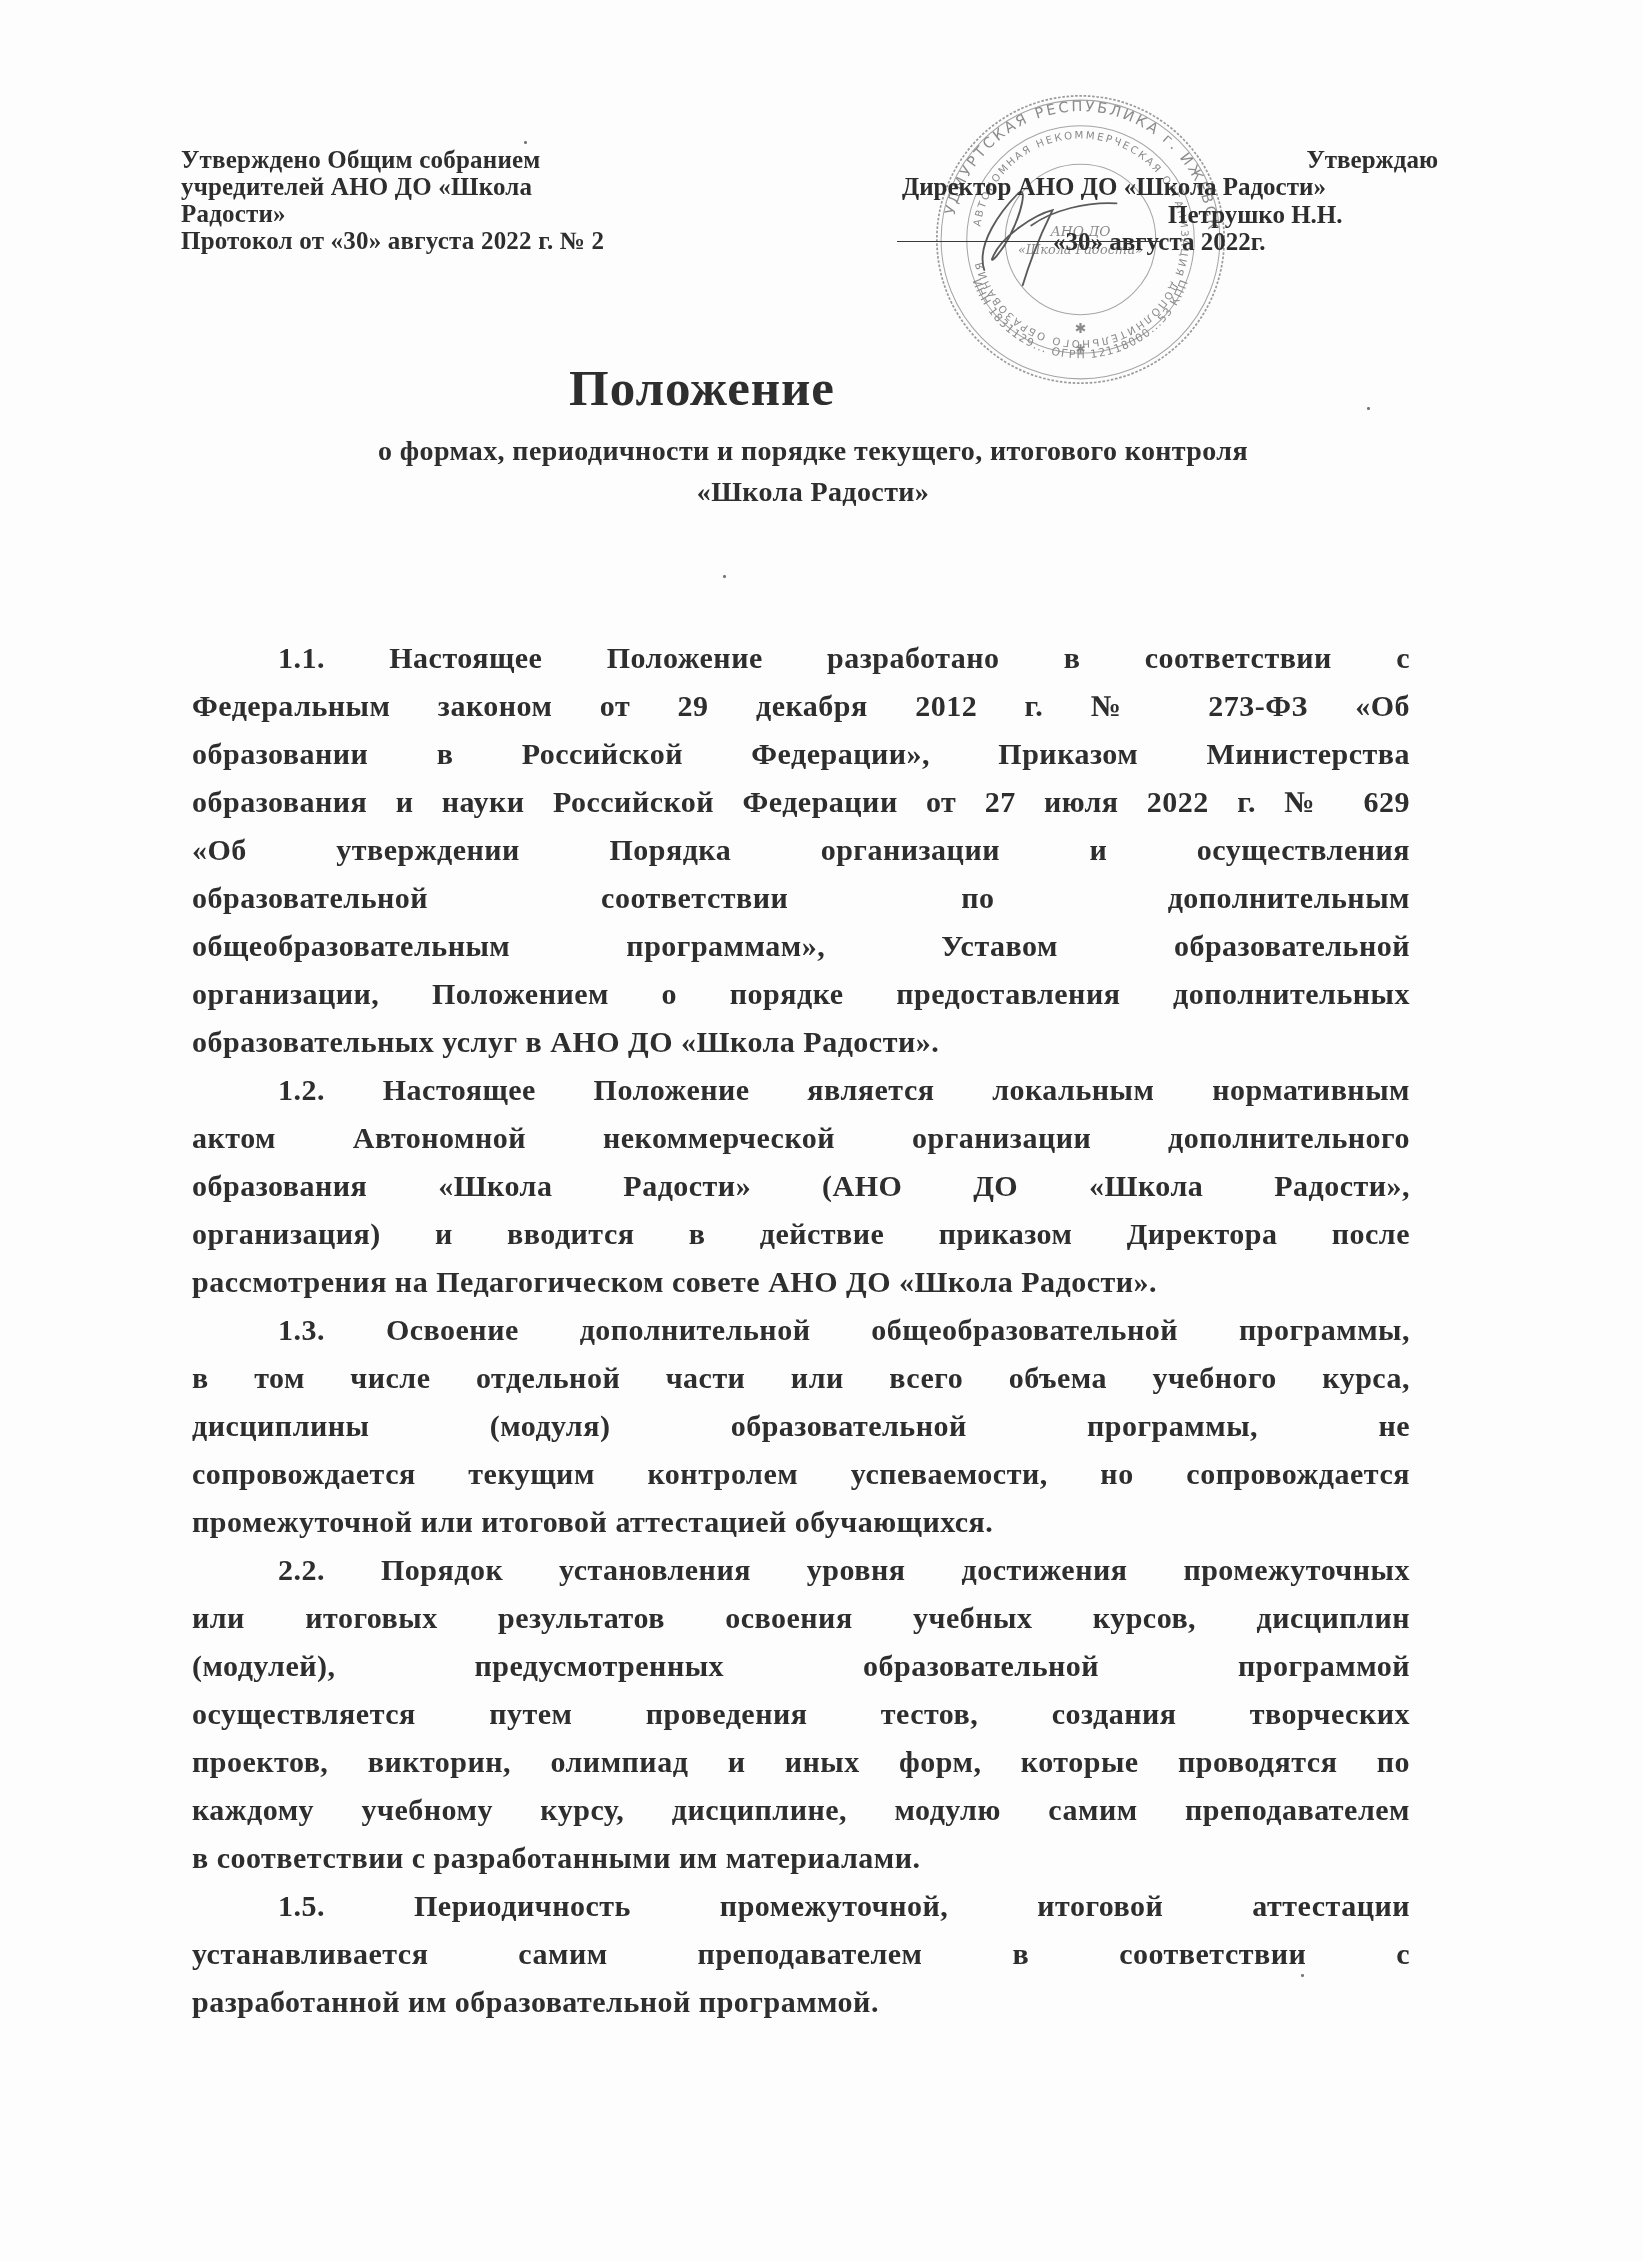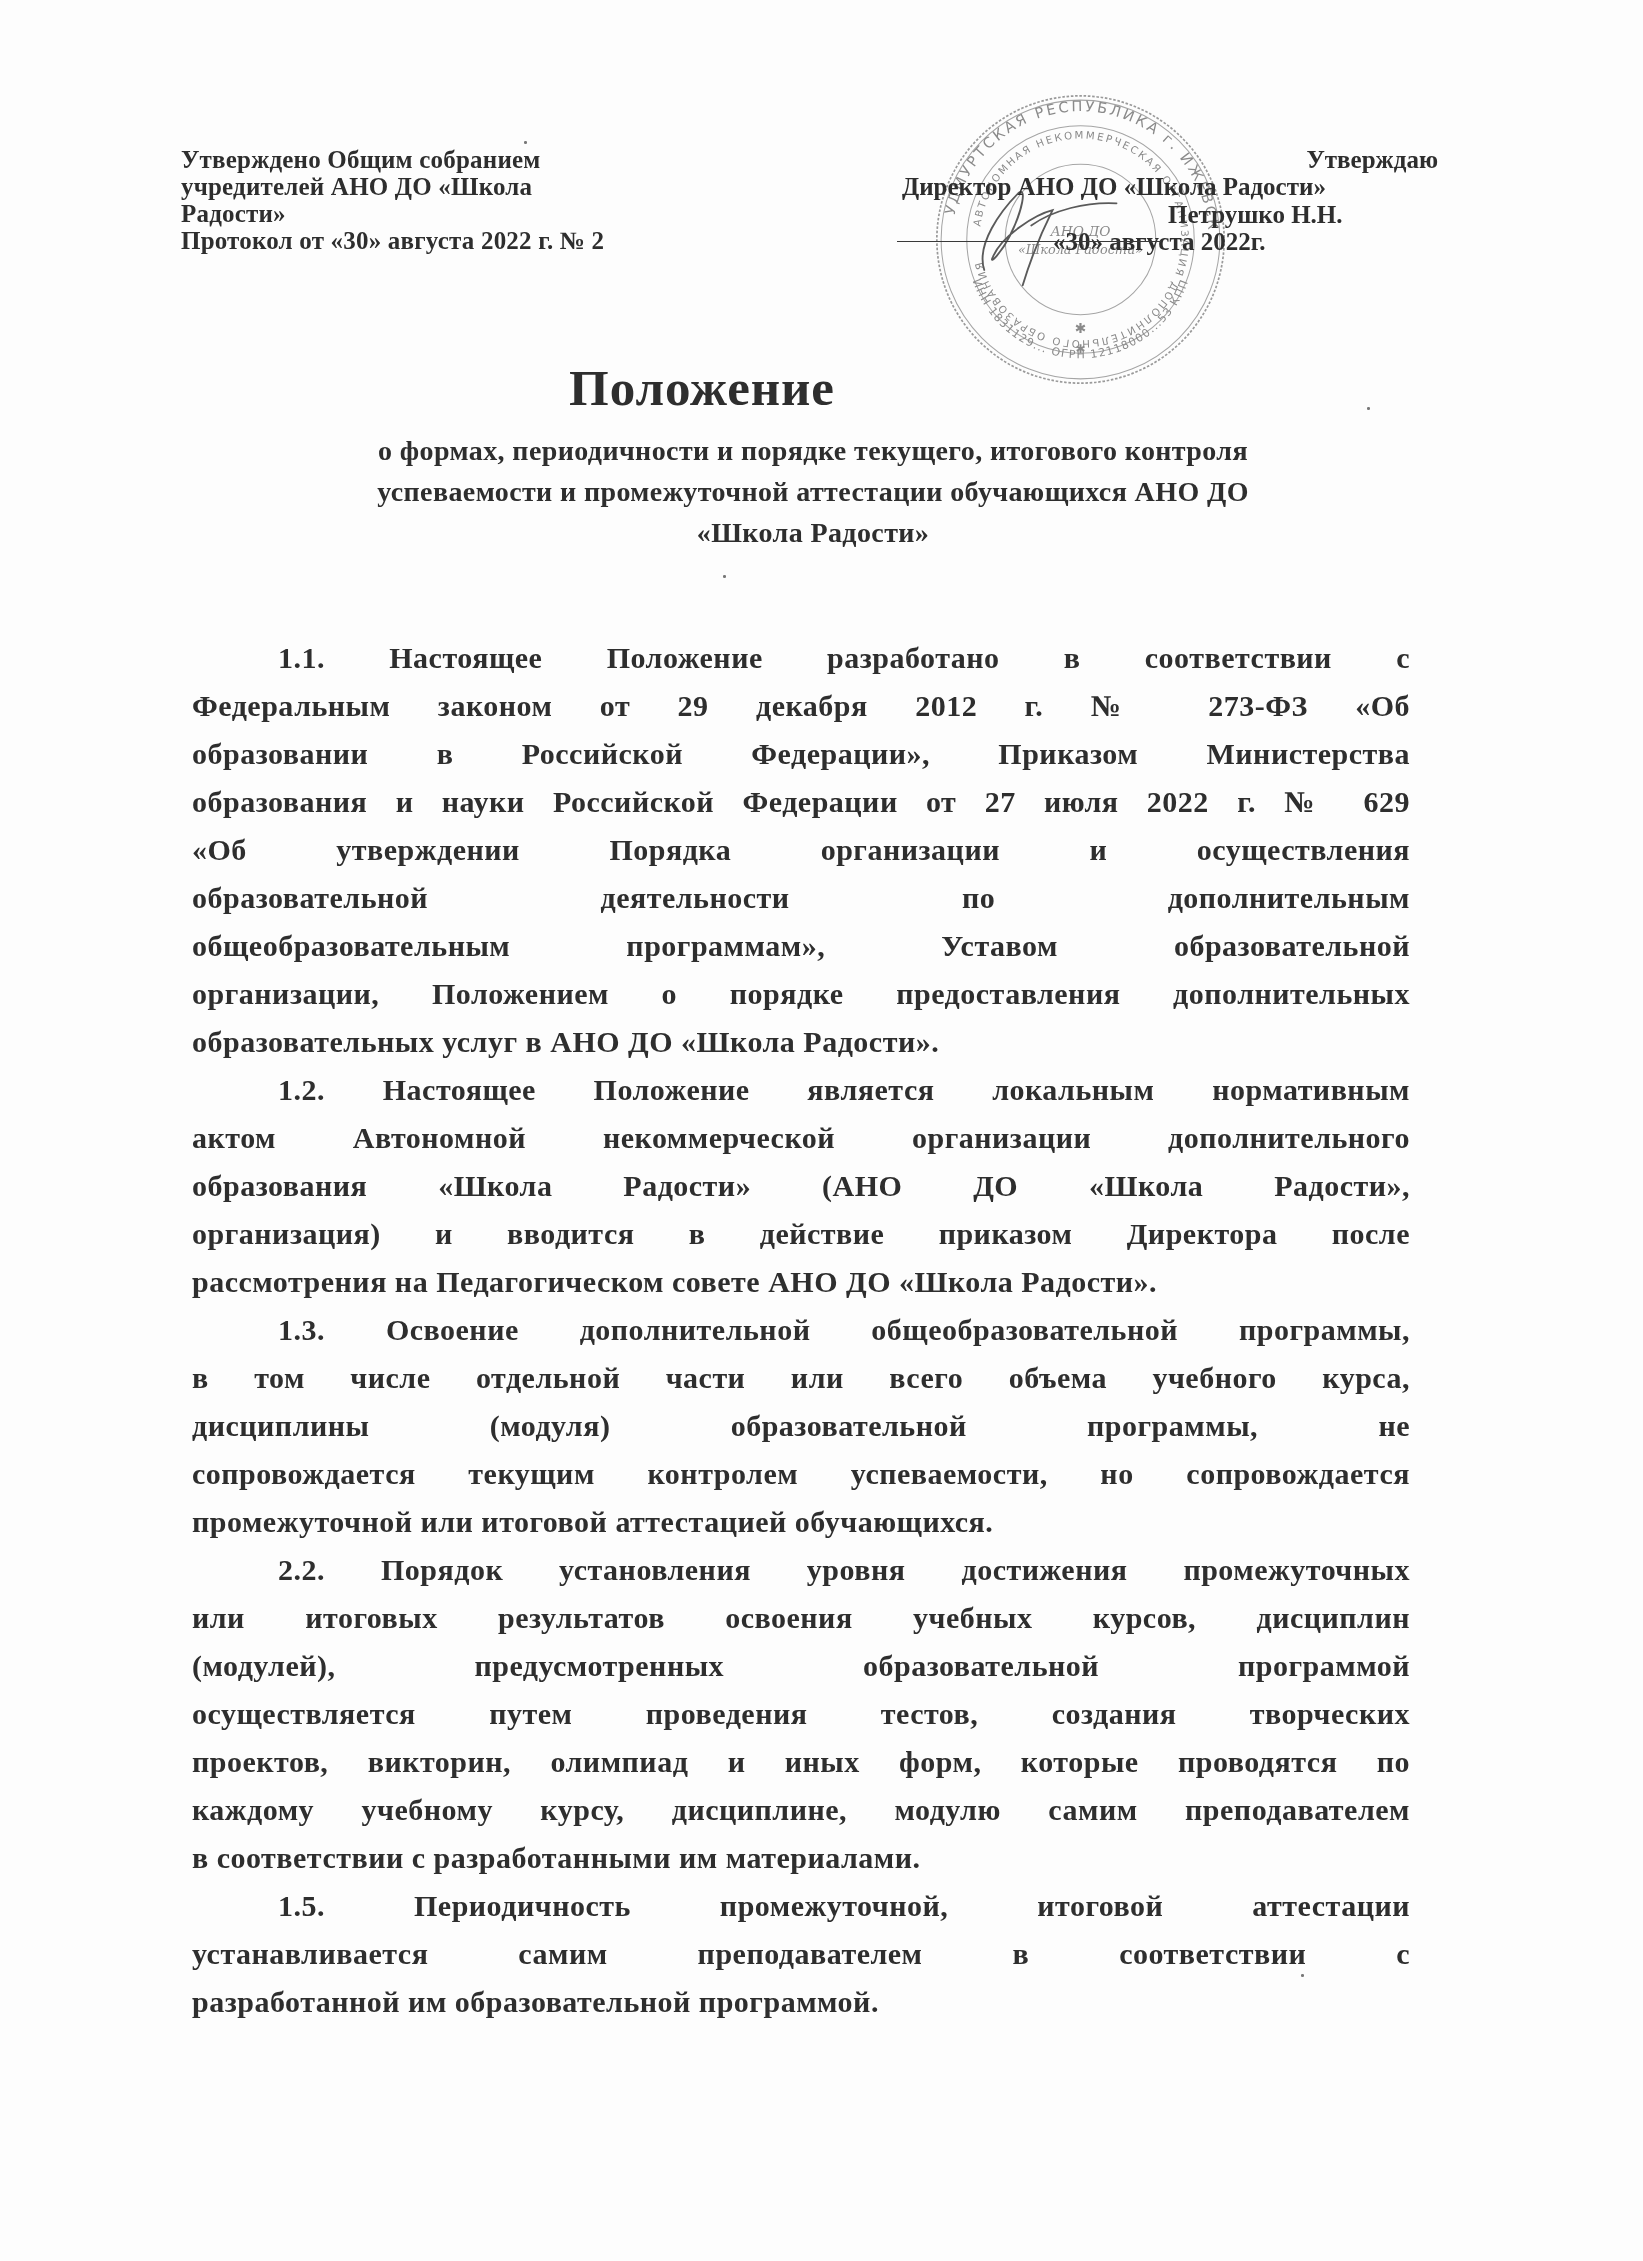--- a/index.html
+++ b/index.html
@@ -173,33 +173,32 @@
     <div class="r1">Утверждаю</div>
     <div class="r2">Директор АНО ДО «Школа Радости»</div>
     <div class="r3">Петрушко Н.Н.</div>
     <div class="r4">«30»  августа  2022г.</div>
   </div>
   <div class="sig-line"></div>
 
   <div class="title">Положение</div>
   <div class="subtitle">
     <div>о формах, периодичности и порядке текущего, итогового контроля</div>
-    <div>успеваемости и промежуточной аттестации обучающихся АНО ДО</div>
     <div>«Школа Радости»</div>
   </div>
 
   <div class="body-text">
 
     <div class="para">
       <span class="line indent">1.1. Настоящее Положение разработано в соответствии с</span>
       <span class="line">Федеральным законом от 29 декабря 2012 г. № 273-ФЗ «Об</span>
       <span class="line">образовании в Российской Федерации», Приказом Министерства</span>
       <span class="line">образования и науки Российской Федерации от 27 июля 2022 г. № 629</span>
       <span class="line">«Об утверждении Порядка организации и осуществления</span>
-      <span class="line">образовательной деятельности по дополнительным</span>
+      <span class="line">образовательной соответствии по дополнительным</span>
       <span class="line">общеобразовательным программам», Уставом образовательной</span>
       <span class="line">организации, Положением о порядке предоставления дополнительных</span>
       <span class="line last">образовательных услуг в АНО ДО «Школа Радости».</span>
     </div>
 
     <div class="para">
       <span class="line indent">1.2. Настоящее Положение является локальным нормативным</span>
       <span class="line">актом Автономной некоммерческой организации дополнительного</span>
       <span class="line">образования «Школа Радости» (АНО ДО «Школа Радости»,</span>
       <span class="line">организация) и вводится в действие приказом Директора после</span>

